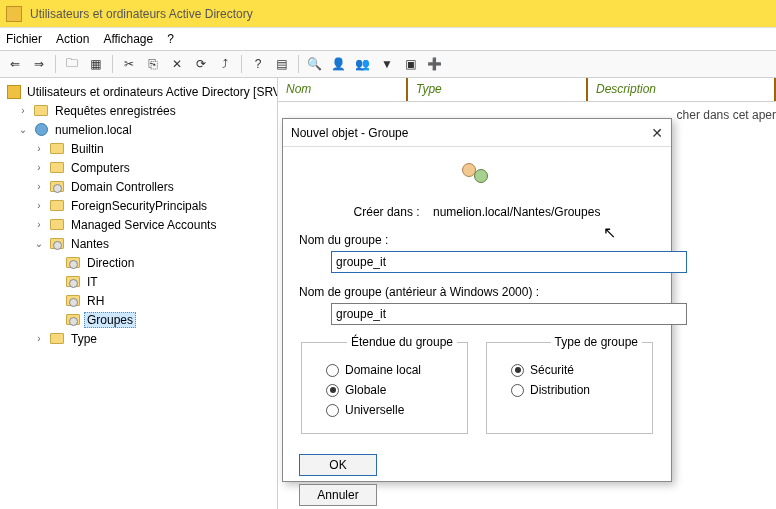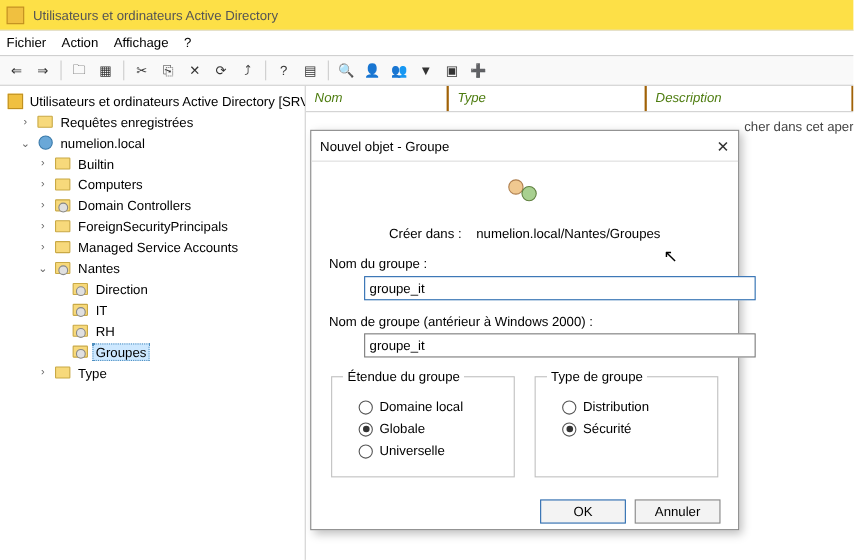--- a/index.html
+++ b/index.html
@@ -34,25 +34,25 @@
   .dlg-title { height:28px; display:flex; align-items:center; padding:0 8px; justify-content:space-between; border-bottom:1px solid #ddd; }
   .dlg-body { padding:12px 16px 10px; }
   .dlg-header { display:flex; align-items:center; gap:12px; margin-bottom:14px;flex-direction:column; }
   .grp-icon { width:34px; height:34px; position:relative; }
   .head1{position:absolute;width:14px;height:14px;border-radius:50%;background:#f0c890;border:1px solid #b08050;left:2px;top:4px;}
   .head2{position:absolute;width:14px;height:14px;border-radius:50%;background:#a8d090;border:1px solid #608040;left:14px;top:10px;}
   .field-label { margin-bottom:4px; }
   .input { width:100%; height:22px; border:1px solid #7a7a7a; padding:2px 4px;margin-left:32px; }
   .input.active { border:1px solid #2a6bb0; }
   .fieldset { border:1px solid #c0c0c0; padding:8px 10px 10px; }
-  .fieldset legend { padding:0 4px; }
+  .fieldset legend { padding:0 4px;text-align:right; }
   .radio-row { display:flex; align-items:center; gap:6px; margin:6px 14px; }
   .radio { width:13px;height:13px;border:1px solid #555;border-radius:50%;display:flex;align-items:center;justify-content:center;}
   .radio.checked::after{content:"";width:6px;height:6px;border-radius:50%;background:#333;}
-  .dlg-footer { margin-top:20px; display:flex; justify-content:flex-end; gap:8px; }
+  .dlg-footer { margin-top:20px; display:flex; justify-content:flex-end; gap:8px;flex-direction:column; }
   .btn { width:78px; height:22px; border:1px solid #888; background:#f3f3f3; display:flex; align-items:center; justify-content:center; cursor:default; }
   .btn.primary { border:1px solid #2a6bb0; }
   .close-x { cursor:default; font-size:14px; color:#333; }
   .cursor-ptr { position:absolute; font-size:16px; color:#000; pointer-events:none; }
   .group-row{display:flex;gap:14px;margin-top:10px;}
   .group-row .fieldset{flex:1;}
 </style>
 </head>
 <body>
 
@@ -239,26 +239,26 @@
             <span>Globale</span>
           </div>
         <div class="radio-row">
             <span class="radio"></span>
             <span>Universelle</span>
           </div>
       </fieldset>
       <fieldset class="fieldset">
         <legend>Type de groupe</legend>
         <div class="radio-row">
+            <span class="radio checked"></span>
+            <span>Sécurité</span>
+          </div>
+        <div class="radio-row">
             <span class="radio"></span>
             <span>Distribution</span>
-          </div>
-        <div class="radio-row">
-            <span class="radio checked"></span>
-            <span>Sécurité</span>
           </div>
       </fieldset>
     </div>
 
     <div class="dlg-footer">
       <div class="btn primary">OK</div>
       <div class="btn">Annuler</div>
     </div>
   </div>
   <span class="cursor-ptr" style="left:320px; top:104px;">↖</span>

